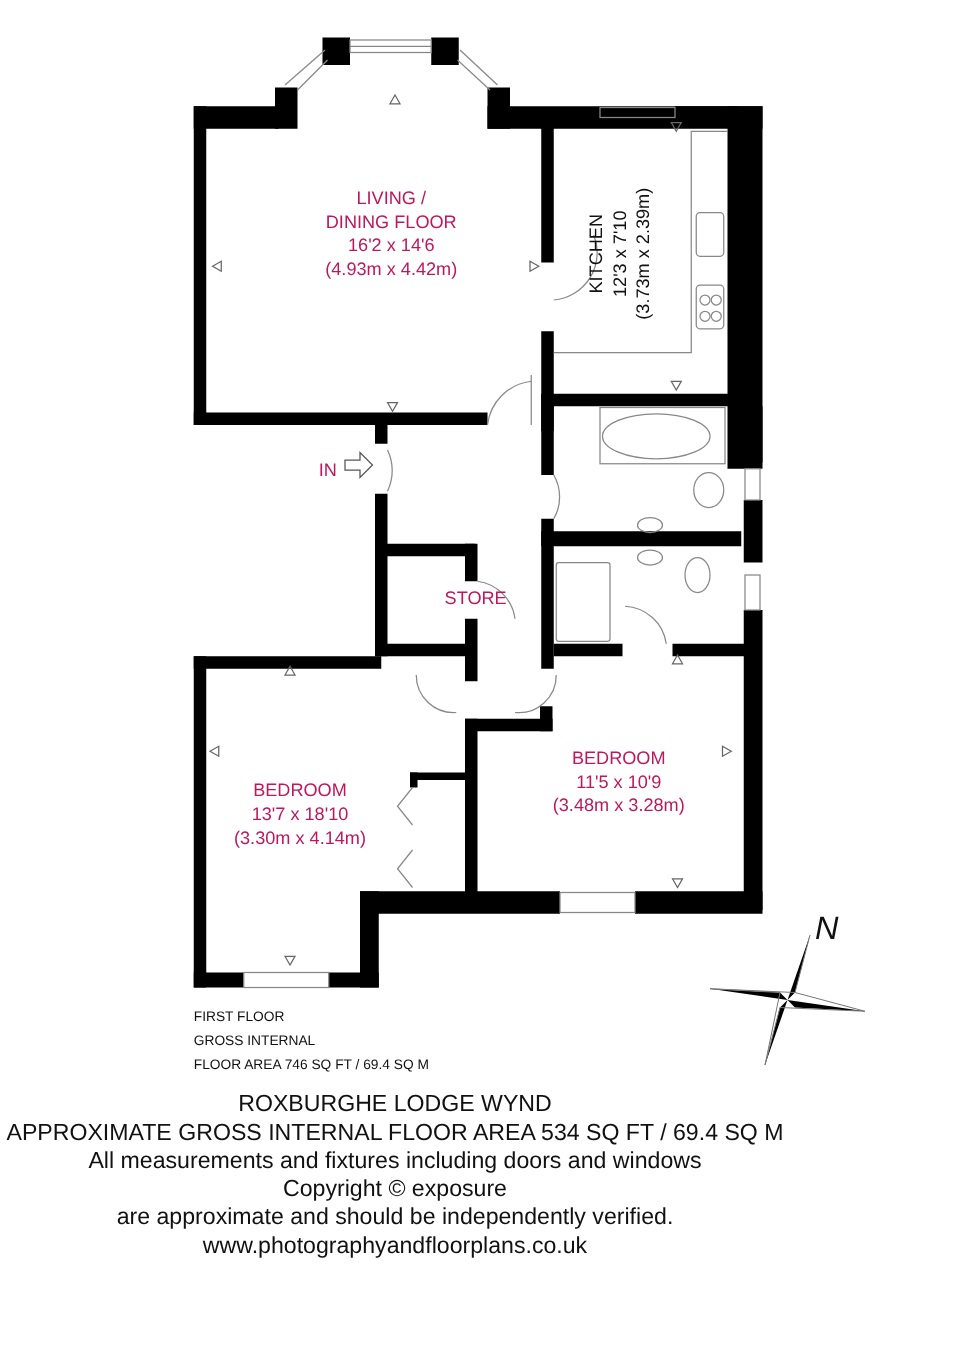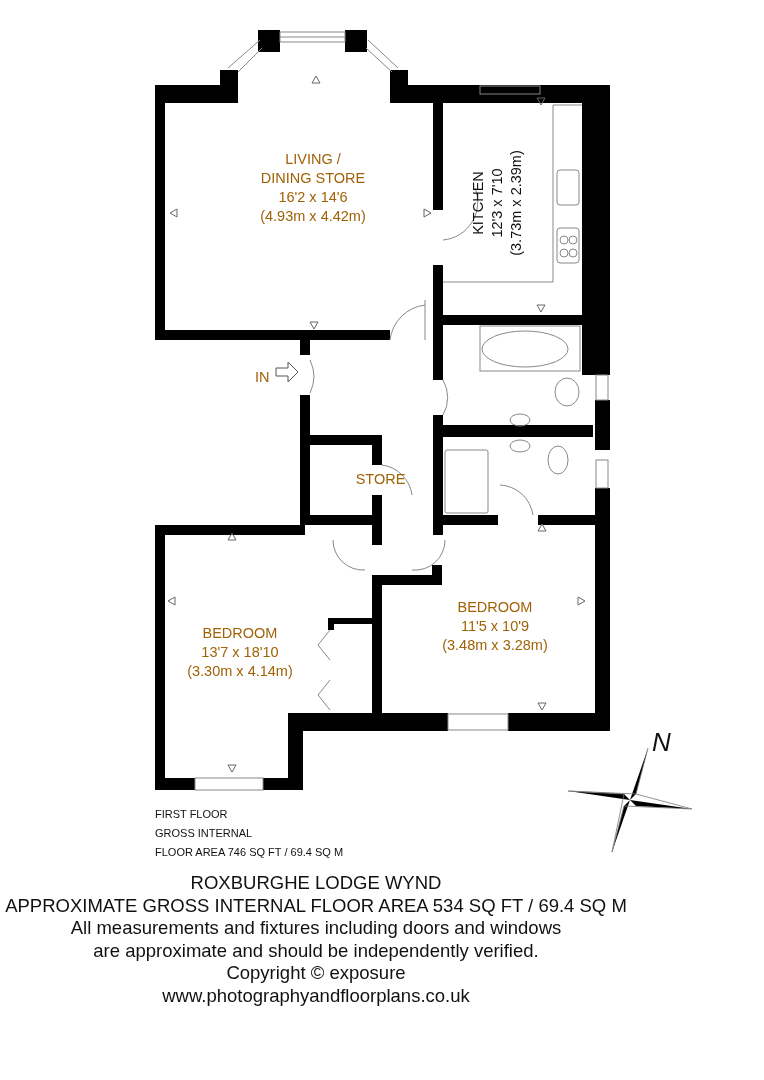--- a/index.html
+++ b/index.html
@@ -1,18 +1,18 @@
 <!DOCTYPE html>
 <html><head>
 <meta charset="utf-8">
 <style>
   html,body{margin:0;padding:0;background:#fff;}
   body{width:764px;height:1080px;position:relative;overflow:hidden;font-family:"Liberation Sans",sans-serif;color:#111;}
   #plan{position:absolute;left:0;top:0;}
-  .lbl{position:absolute;text-align:center;font-size:14.5px;line-height:19px;color:#a16207;white-space:nowrap;}
+  .lbl{position:absolute;text-align:center;font-size:14.5px;line-height:19px;color:#be185d;white-space:nowrap;}
   .lbl div{display:block;}
   .kitchen{position:absolute;left:442px;top:205px;transform:translate(-50%,-50%) rotate(-90deg);text-align:center;font-size:14.5px;line-height:19px;white-space:nowrap;}
   .floor-note{position:absolute;left:155px;top:805px;font-size:11px;line-height:19px;}
   .footer{position:absolute;left:0;width:632px;top:872px;text-align:center;font-size:18.5px;line-height:22.5px;}
   .compass-n{position:absolute;left:652px;top:727px;font-size:26px;font-style:italic;}
 </style>
 </head>
 <body>
 
 <svg id="plan" width="764" height="860" viewBox="0 0 764 860">
@@ -133,21 +133,21 @@
     <polygon points="0,0 18,-52 6,-6" fill="#000"></polygon>
     <polygon points="0,0 -62,-9 -6,-6" fill="#000"></polygon>
     <polygon points="0,0 62,9 6,6" fill="#000"></polygon>
     <polygon points="0,0 -18,52 -6,6" fill="#000"></polygon>
     <polyline points="18,-52 6,-6 62,9 -6,6 -18,52 -6,-6 -62,-9 6,-6" fill="none" stroke="#777" stroke-width="0.8"></polyline>
   </g>
 </svg>
 
 <div class="lbl" style="left:238px;top:150px;width:150px;">
   <div>LIVING /</div>
-  <div>DINING STORE</div>
+  <div>DINING FLOOR</div>
   <div>16'2 x 14'6</div>
   <div>(4.93m x 4.42m)</div>
 </div>
 
 <div class="kitchen" style="left:497px;top:203px;">
   <div>KITCHEN</div>
   <div>12'3 x 7'10</div>
   <div>(3.73m x 2.39m)</div>
 </div>
 
@@ -174,16 +174,16 @@
 <div class="floor-note">
   <div>FIRST FLOOR</div>
   <div>GROSS INTERNAL</div>
   <div>FLOOR AREA 746 SQ FT / 69.4 SQ M</div>
 </div>
 
 <div class="footer">
   <div>ROXBURGHE LODGE WYND</div>
   <div>APPROXIMATE GROSS INTERNAL FLOOR AREA 534 SQ FT / 69.4 SQ M</div>
   <div>All measurements and fixtures including doors and windows</div>
+  <div>Copyright © exposure</div>
   <div>are approximate and should be independently verified.</div>
-  <div>Copyright © exposure</div>
   <div>www.photographyandfloorplans.co.uk</div>
 </div>
 
 </body></html>

